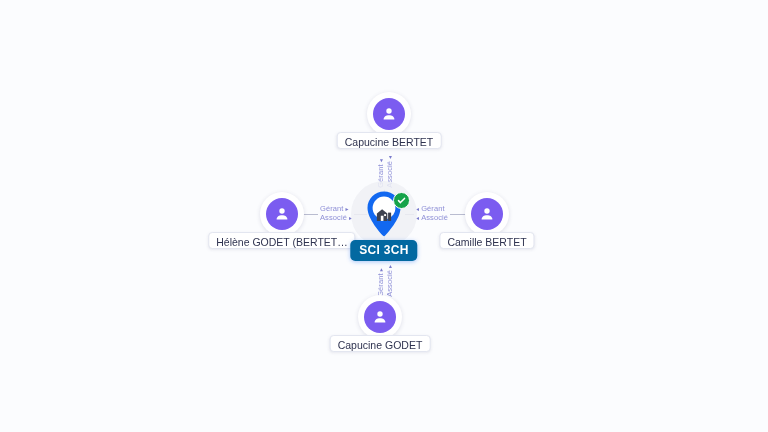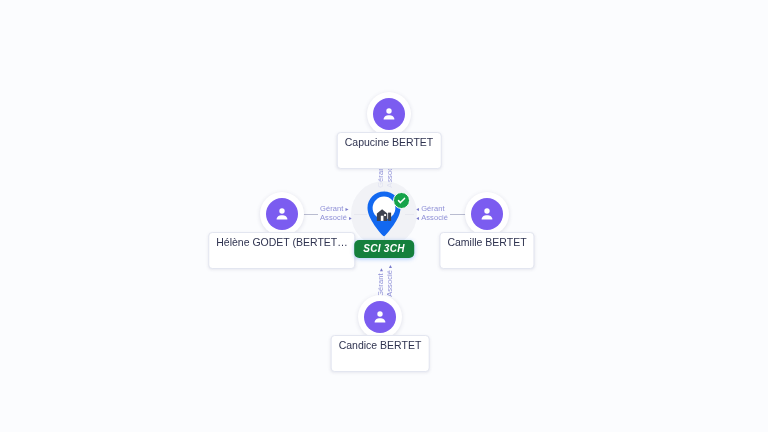--- a/index.html
+++ b/index.html
@@ -96,21 +96,21 @@
   .person-avatar svg { display: block; }
 
   .node-label {
     position: absolute;
     top: 18px;
     left: 50%;
     transform: translateX(-50%);
     background: #ffffff;
     border: 1px solid #e3e6f0;
     border-radius: 4px;
-    padding: 3px 7px 20px 7px;
+    padding: 3px 7px 0 7px;
     font-size: 10.5px;
     color: #2f3350;
     white-space: nowrap;
     box-shadow: 0 1px 3px rgba(60,60,110,0.10);
     z-index: 6;
   }
 
   
   .company-node {
     position: absolute;
@@ -151,31 +151,30 @@
     align-items: center;
     justify-content: center;
   }
   .company-badge svg { display: block; }
 
   .company-label {
     position: absolute;
     top: 26px;
     left: 50%;
     transform: translateX(-50%);
-    background: #15803d;
+    background: #0369a1;
     border-radius: 5px;
     padding: 3px 9px 4px 9px;
-    font-size: 10px;
+    font-size: 12px;
     font-weight: bold;
     color: #ffffff;
     white-space: nowrap;
     letter-spacing: 0.3px;
     box-shadow: 0 1px 4px rgba(18,104,240,0.35);
     z-index: 9;
-    font-style: italic;
   }
 </style>
 </head>
 <body>
 
 <div id="graph-canvas">
 
   <div class="edge-line edge-v" style="left:384px; top:134px; height:64px;"></div>
   <div class="edge-line edge-v" style="left:384px; top:232px; height:82px;"></div>
   <div class="edge-line edge-h" style="left:297px; top:214px; width:70px;"></div>
@@ -263,21 +262,21 @@
 
   <div class="person-node" style="left:380px; top:317px;">
     <div class="person-ring">
       <div class="person-avatar">
         <svg width="18" height="18" viewBox="0 0 24 24" fill="#ffffff">
           <circle cx="12" cy="8" r="3.6"></circle>
           <path d="M4.8 19.4c0-3.6 3.2-5.6 7.2-5.6s7.2 2 7.2 5.6z"></path>
         </svg>
       </div>
     </div>
-    <div class="node-label">Candice BERTET</div>
+    <div class="node-label">Capucine GODET</div>
   </div>
 
   <div class="company-node" style="left:384px; top:214px;">
 
     <div class="company-halo"></div>
 
     <div class="pin">
       <svg width="42" height="50" viewBox="0 0 42 50">
         <path d="M21 2.5c-9.1 0-16.5 7.3-16.5 16.4 0 10.9 13.4 25.6 15.3 27.6a1.6 1.6 0 0 0 2.4 0c1.9-2 15.3-16.7 15.3-27.6C37.5 9.8 30.1 2.5 21 2.5z" fill="#1268f0"></path>
         <circle cx="21" cy="19" r="11.4" fill="#ffffff"></circle>

